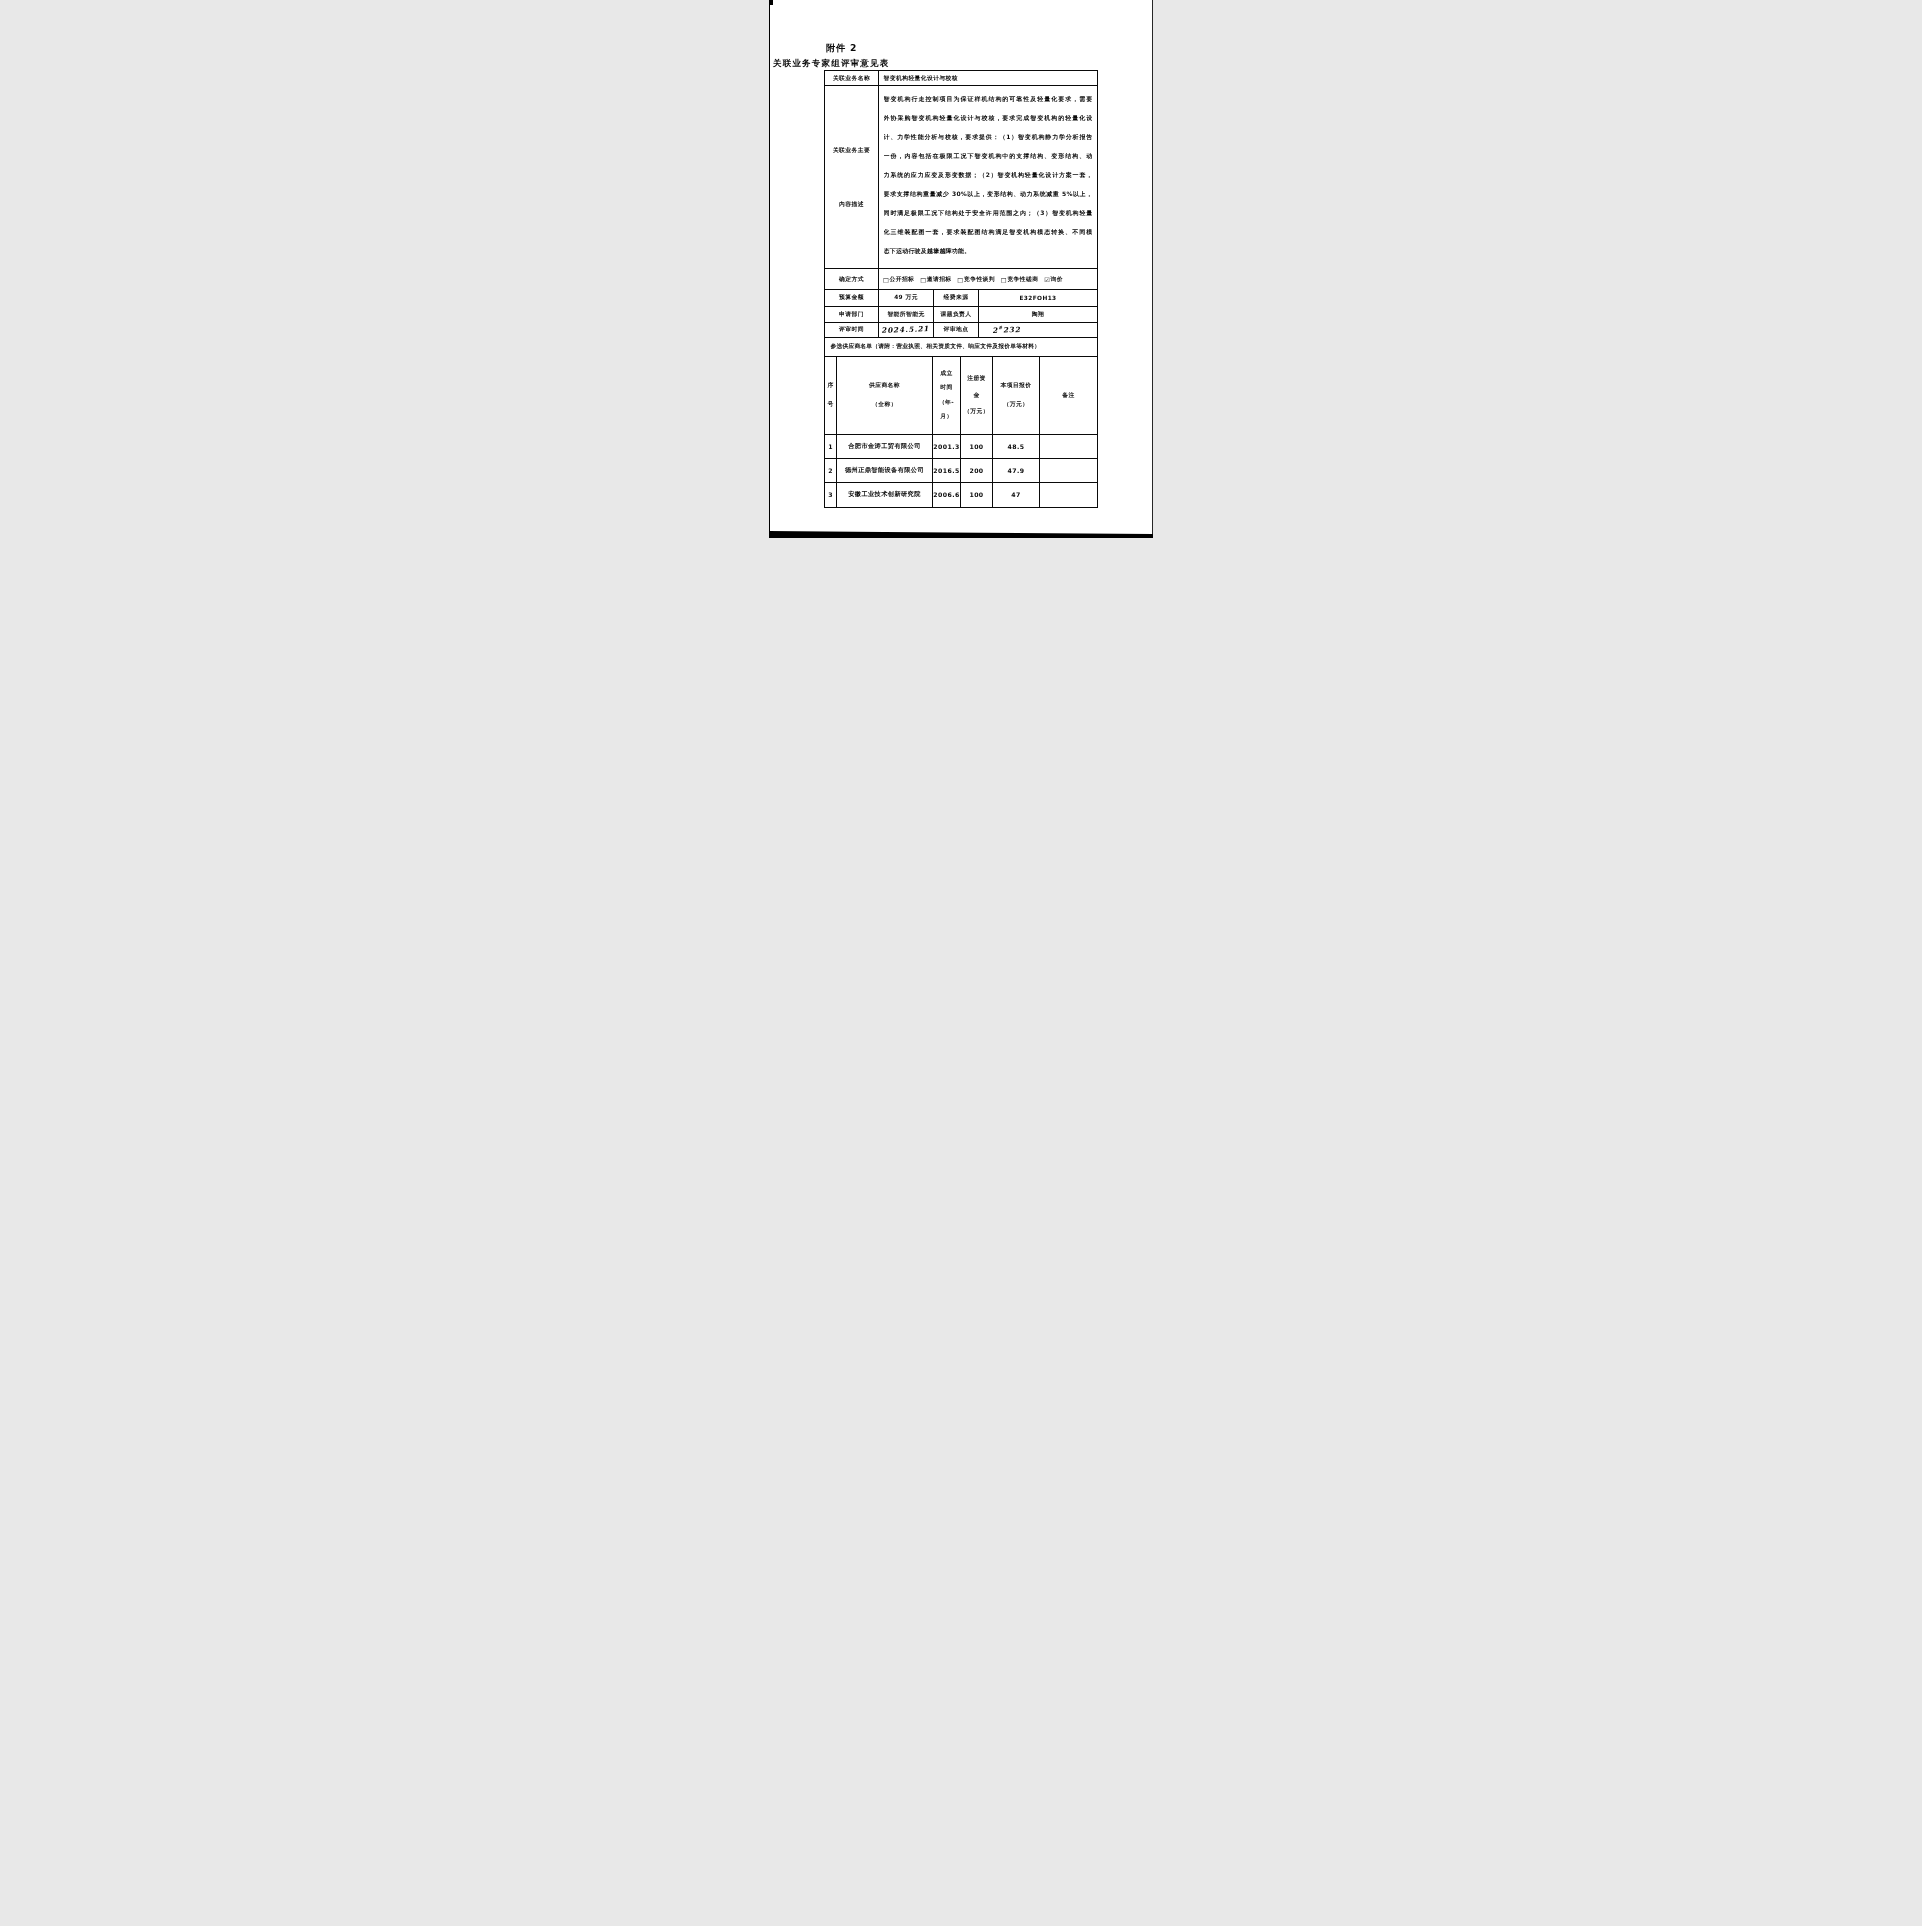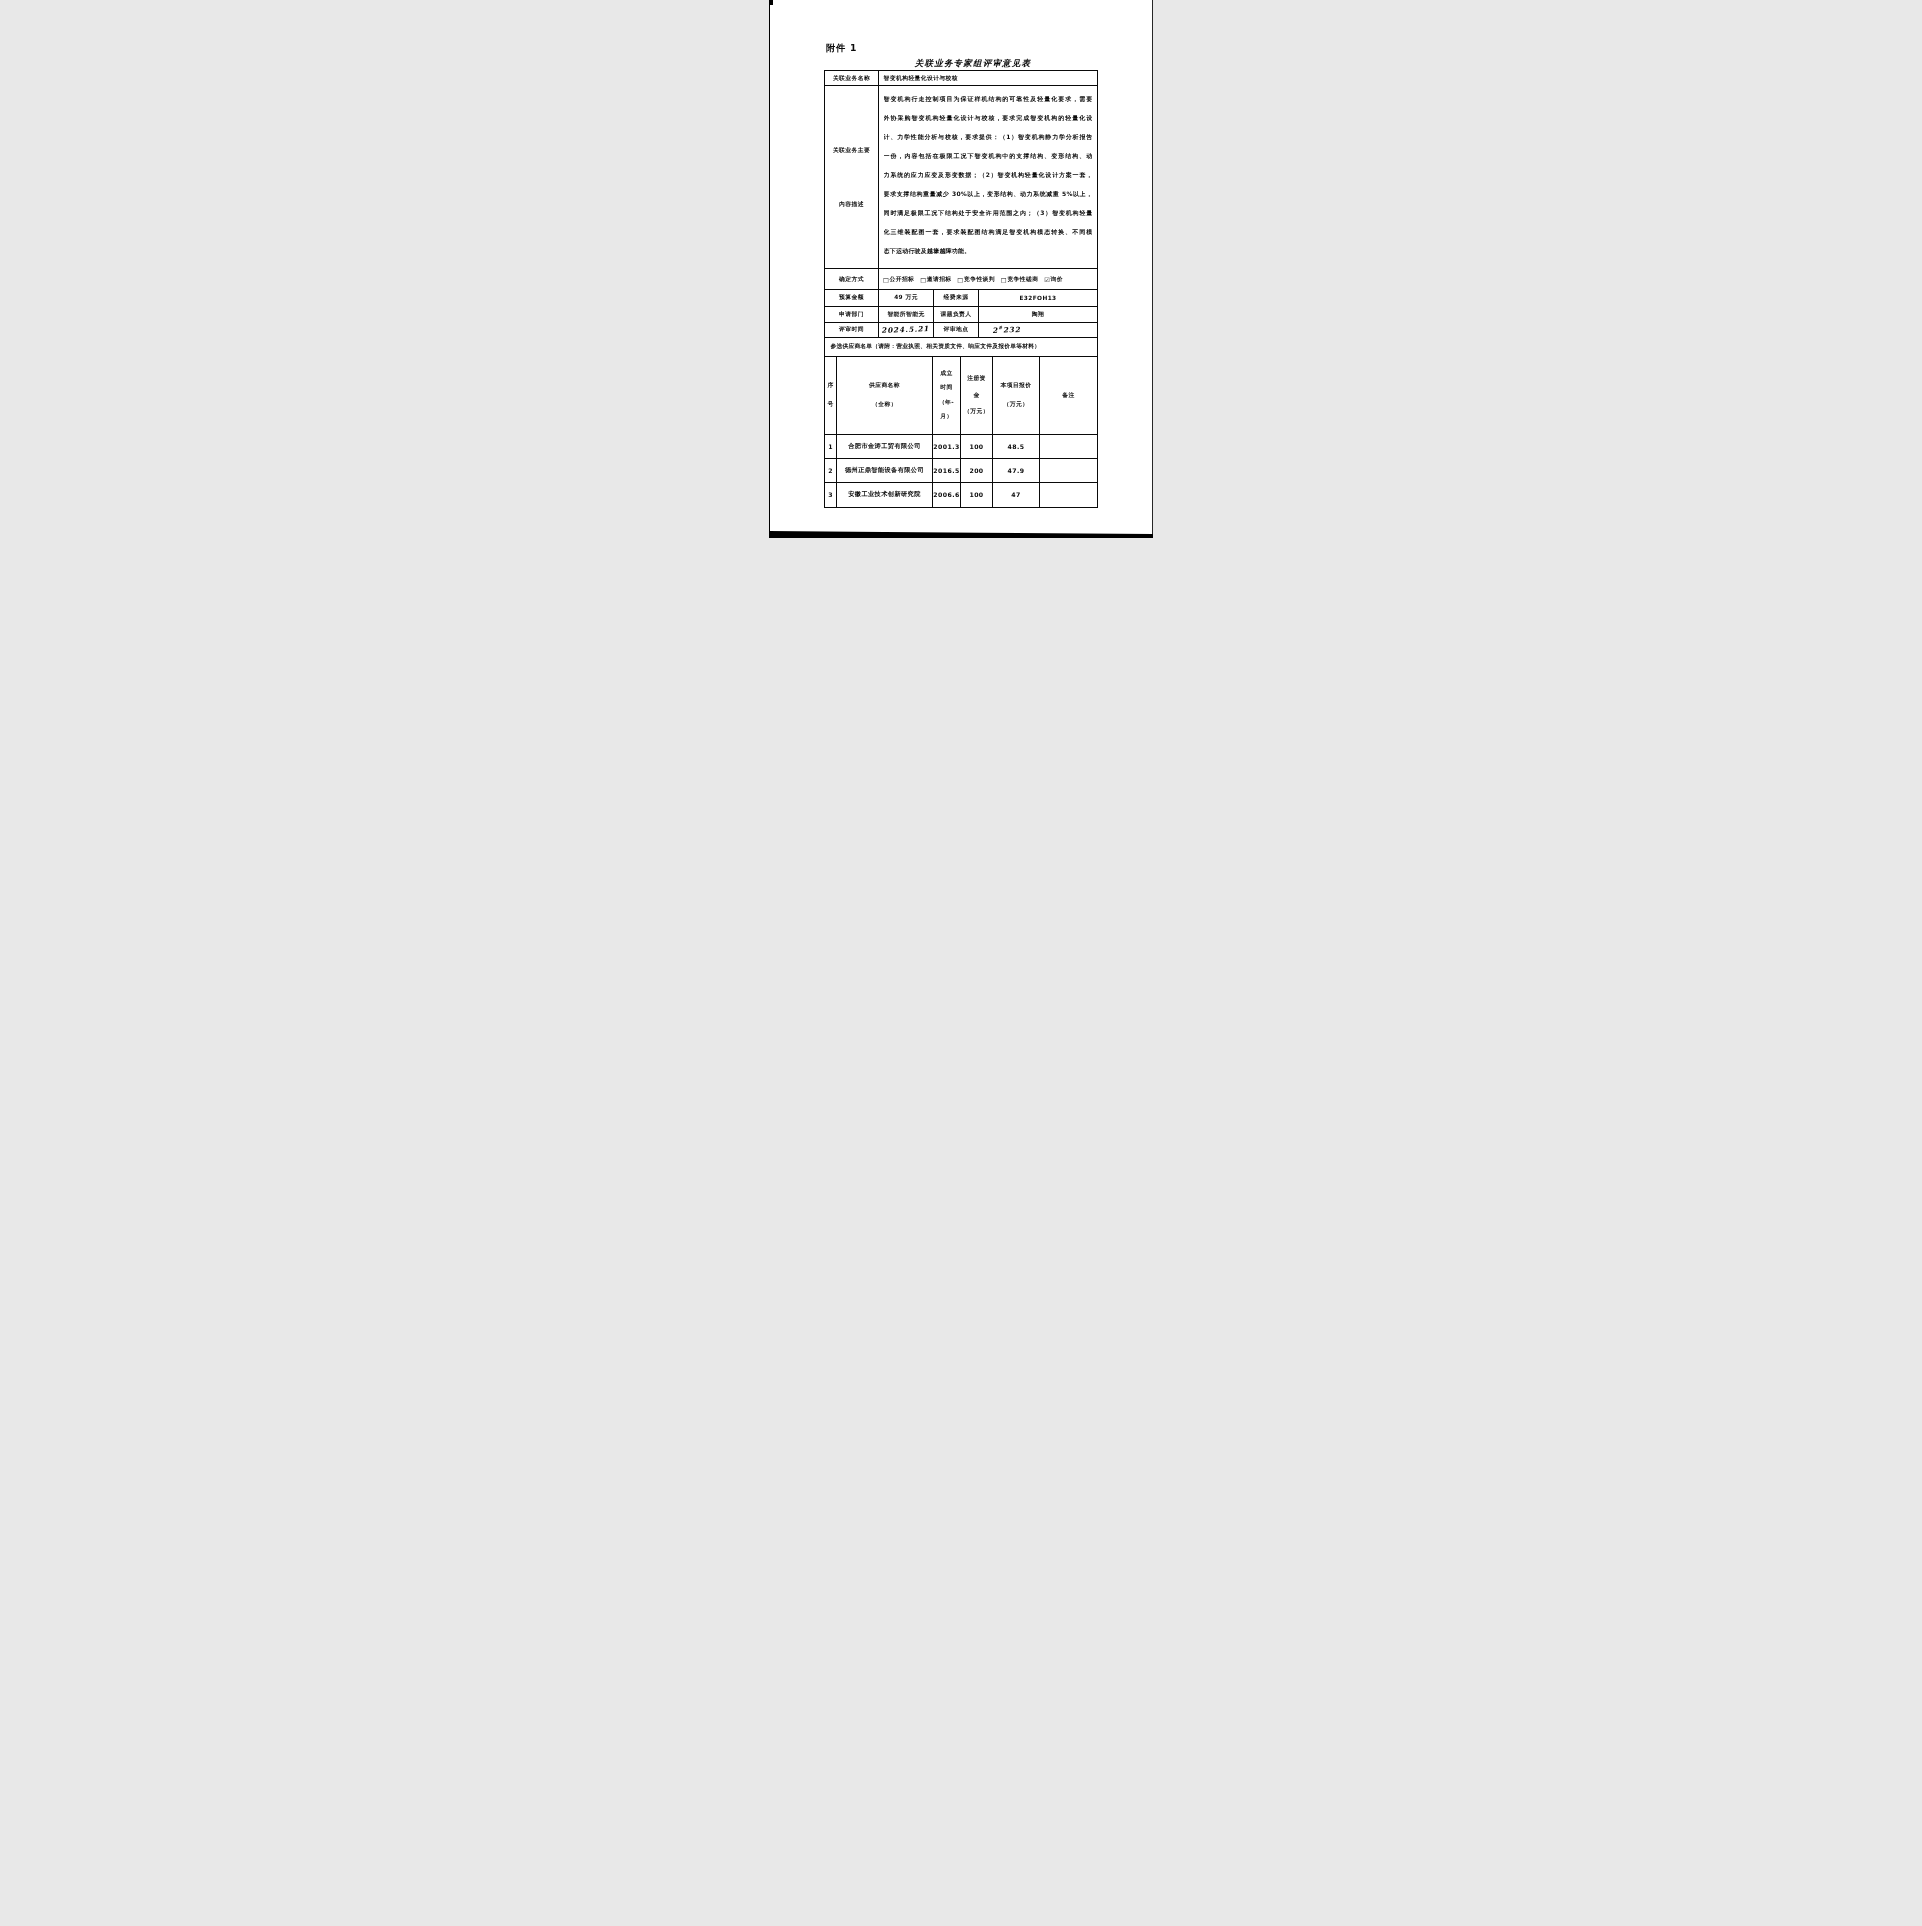--- a/index.html
+++ b/index.html
@@ -13,22 +13,22 @@
     overflow:hidden;
   }
   
   .edge-left{position:absolute;left:0;top:0;width:1.2px;height:100%;background:#000;}
   .edge-right{position:absolute;right:0;top:0;width:0.8px;height:100%;background:#000;opacity:.85;}
   .corner-tl{position:absolute;left:0;top:0;width:3.9px;height:4.6px;background:#000;}
   .bottom-bar{position:absolute;left:0;bottom:0;width:100%;height:8.5px;background:#000;
     clip-path:polygon(0 18%,30% 28%,55% 38%,100% 52%,100% 100%,0 100%);}
   
   .attachment{position:absolute;left:57px;top:42px;font-size:9.2px;font-weight:700;letter-spacing:0.8px;}
-  .doc-title{position:absolute;left:12px;top:58px;width:100%;text-align:center;
-    font-size:8.5px;font-weight:800;letter-spacing:1.2px;font-style:italic;}
+  .doc-title{position:absolute;left:4px;top:58px;width:100%;
+    font-size:8.5px;font-weight:800;letter-spacing:1.2px;}
   
   .tbl{position:absolute;left:55px;top:70px;width:274px;border:1.2px solid #0a0a0a;box-sizing:border-box;}
   .trow{display:flex;border-bottom:1.2px solid #0a0a0a;box-sizing:border-box;}
   .trow:last-child{border-bottom:none;}
   .cell{box-sizing:border-box;border-right:0.8px solid #0a0a0a;display:flex;align-items:center;justify-content:center;
     font-weight:700;font-size:5.8px;letter-spacing:0.4px;}
   .cell:last-child{border-right:none;}
   .lbl{flex-direction:column;text-align:center;}
   
   .c1{width:54px;} .c2{width:55px;} .c3{width:45px;} .c4{flex:1;}
@@ -62,21 +62,21 @@
 </head>
 <body>
 
 <div class="page">
 
   <div class="edge-left"></div>
   <div class="edge-right"></div>
   <div class="corner-tl"></div>
   <div class="bottom-bar"></div>
 
-  <div class="attachment">附件 1</div>
+  <div class="attachment">附件 2</div>
   <div class="doc-title">关联业务专家组评审意见表</div>
 
   <div class="tbl">
 
     <div class="trow" style="height:15.4px;">
       <div class="cell c1">关联业务名称</div>
       <div class="cell c4" style="justify-content:flex-start;padding-left:4.6px;">智变机构轻量化设计与校核</div>
     </div>
 
     <div class="trow" style="height:183px;">

